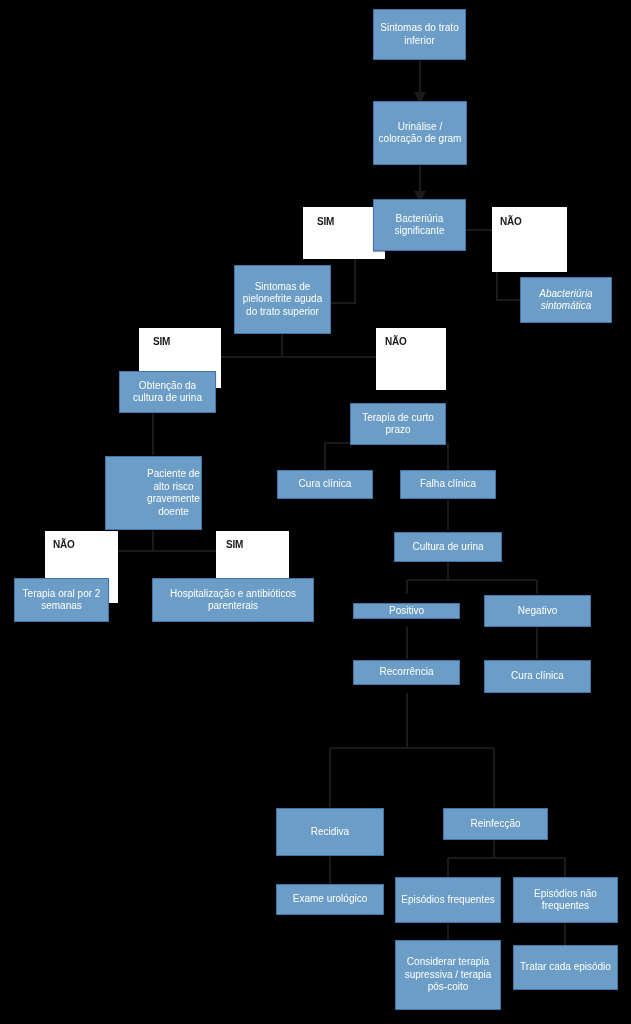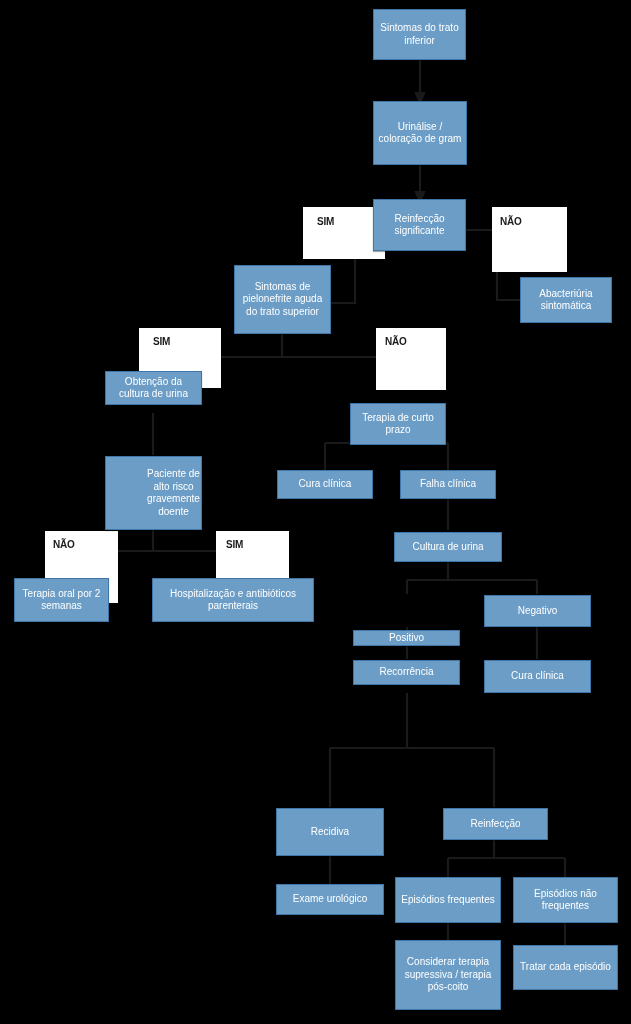--- a/index.html
+++ b/index.html
@@ -142,32 +142,32 @@
 
   <div class="node" style="left:373px; top:9px; width:93px; height:51px;">
     <span>Sintomas do trato inferior</span>
   </div>
 
   <div class="node" style="left:373px; top:101px; width:94px; height:64px;">
     <span>Urinálise / coloração de gram</span>
   </div>
 
   <div class="node" style="left:373px; top:199px; width:93px; height:52px;">
-    <span>Reinfecção significante</span>
-  </div>
-
-  <div class="node" style="left:520px; top:277px; width:92px; height:46px;">
+    <span>Bacteriúria significante</span>
+  </div>
+
+  <div class="node" style="left:520px; top:277px; width:92px; height:46px;font-style:italic;">
     <span>Abacteriúria sintomática</span>
   </div>
 
   <div class="node" style="left:234px; top:265px; width:97px; height:69px;">
     <span>Sintomas de pielonefrite aguda do trato superior</span>
   </div>
 
-  <div class="node" style="left:105px; top:371px; width:97px; height:34px;">
+  <div class="node" style="left:119px; top:371px; width:97px; height:42px;">
     <span>Obtenção da cultura de urina</span>
   </div>
 
   <div class="node" style="left:350px; top:371px; width:96px; height:42px;margin-top:32px;">
     <span>Terapia de curto prazo</span>
   </div>
 
   <div class="node" style="left:105px; top:456px; width:97px; height:74px;padding-left:44px;">
     <span>Paciente de alto risco gravemente doente</span>
   </div>
@@ -185,21 +185,21 @@
   </div>
 
   <div class="node" style="left:400px; top:470px; width:96px; height:29px;">
     <span>Falha clínica</span>
   </div>
 
   <div class="node" style="left:394px; top:532px; width:108px; height:30px;">
     <span>Cultura de urina</span>
   </div>
 
-  <div class="node" style="left:353px; top:630px; width:107px; height:16px;">
+  <div class="node" style="left:353px; top:603px; width:107px; height:16px;">
     <span>Positivo</span>
   </div>
 
   <div class="node" style="left:484px; top:595px; width:107px; height:32px;text-align:center;">
     <span>Negativo</span>
   </div>
 
   <div class="node" style="left:353px; top:660px; width:107px; height:25px;">
     <span>Recorrência</span>
   </div>

